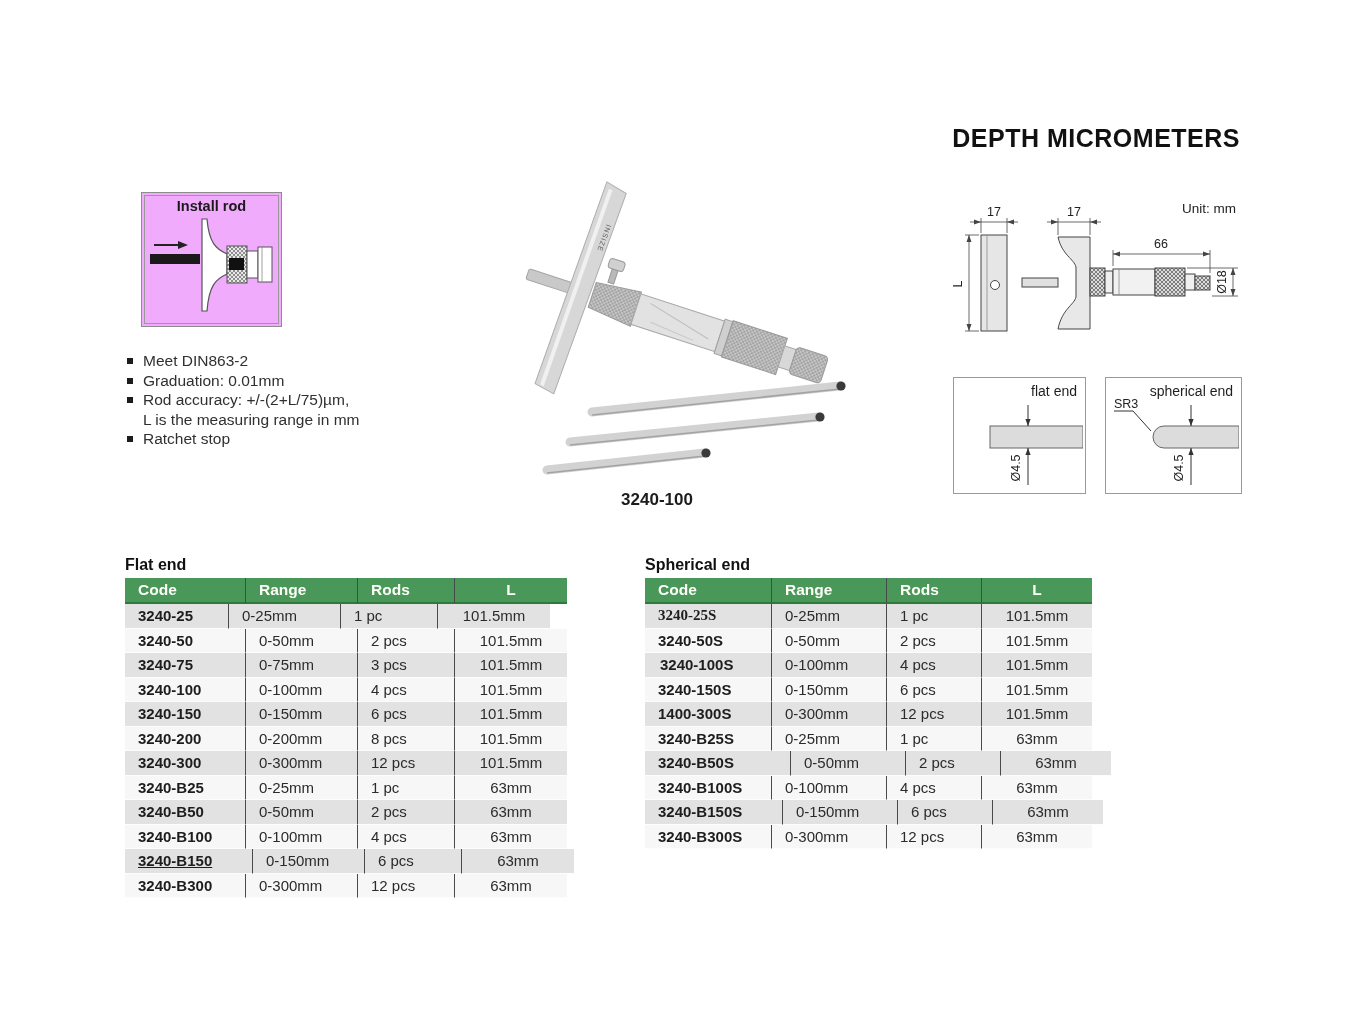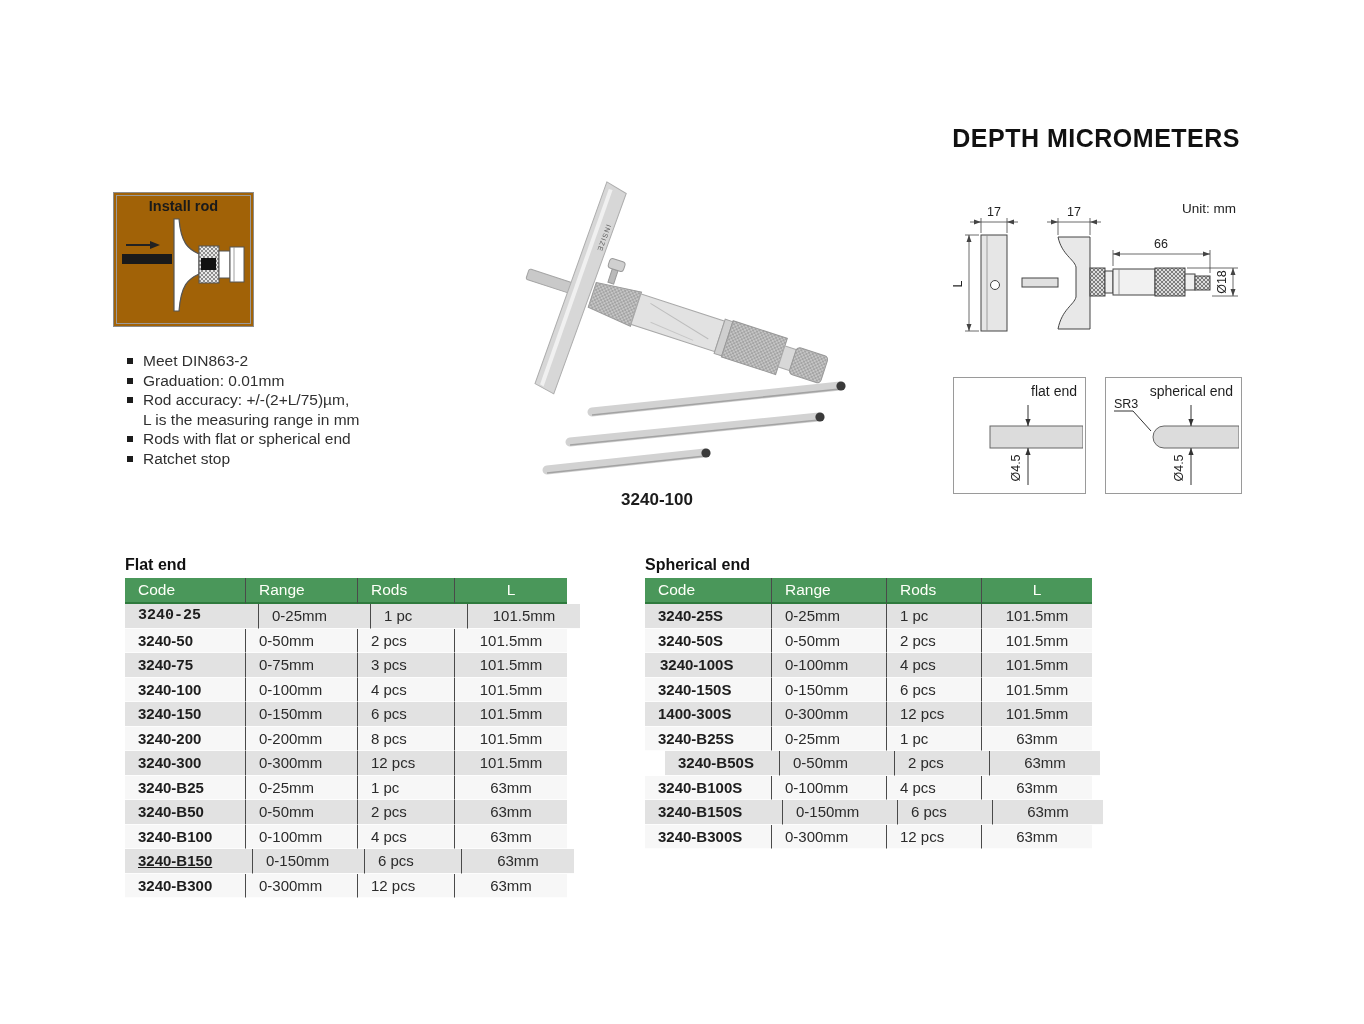--- a/index.html
+++ b/index.html
@@ -17,22 +17,22 @@
     right:124px;top:124px;
     font-size:25px;font-weight:bold;color:#111;
     letter-spacing:.5px;white-space:nowrap;
   }
   .unit-label{
     right:128px;top:201px;font-size:13.5px;color:#222;
   }
 
   
   .install-box{
-    left:113px;top:192px;width:139px;height:133px;
-    border:1px solid #8d8d8d;background:#a16207;
+    left:141px;top:192px;width:139px;height:133px;
+    border:1px solid #8d8d8d;background:#f0abfc;
   }
   .install-box .inner{
     position:absolute;left:2px;top:2px;right:2px;bottom:2px;
     border:1px solid #9a9a9a;
   }
   .install-box .ititle{
     text-align:center;font-size:14.5px;font-weight:bold;color:#1a1a1a;
     margin-top:5px;
   }
   .install-box svg{position:absolute;left:0;top:22px;}
@@ -65,21 +65,21 @@
     font-size:15px;
     display:flex;align-items:center;
     padding-left:13px;
     border-right:1px solid var(--grid-line,#4a4a4a);
     white-space:nowrap;
   }
   .pcell.last{border-right:none;}
   .pcell.center{justify-content:center;padding-left:0;}
   .prow.head .pcell{
     background:var(--table-header-green,#4a975a);
-    color:#fdfff8;font-weight:normal;font-size:15.5px;
+    color:#fdfff8;font-weight:bold;font-size:15.5px;
     border-bottom:2px solid var(--table-header-border,#2e7a3d);
     height:26px;
   }
   .prow.data .pcell{height:24.5px;border-bottom:1px solid #fdfdfd;}
   .prow.data.odd .pcell{background:var(--row-gray,#e2e2e2);}
   .prow.data.even .pcell{background:var(--row-light,#f7f7f7);}
   .pcell.code{font-weight:bold;color:#1d1d1d;}
 
   svg text{font-family:"Liberation Sans",sans-serif;}
   .dimtxt{font-size:12.5px;fill:#222;}
@@ -127,24 +127,20 @@
       <span class="feat-bullet"></span>
       <span>Graduation: 0.01mm</span>
     </div>
     <div class="feat-row">
       <span class="feat-bullet"></span>
       <span>Rod accuracy: +/-(2+L/75)µm,</span>
     </div>
     <div class="feat-row">
       <span class="feat-bullet hidden"></span>
       <span>L is the measuring range in mm</span>
-    </div>
-    <div class="feat-row">
-      <span class="feat-bullet"></span>
-      <span>Rods with flat or spherical end</span>
     </div>
     <div class="feat-row">
       <span class="feat-bullet"></span>
       <span>Ratchet stop</span>
     </div>
   </div>
 
 <svg class="abs" style="left:492px;top:162px;" width="360" height="330" viewBox="0 0 360 330">
   <defs>
     <pattern id="phatch" width="4" height="4" patternUnits="userSpaceOnUse">
@@ -285,21 +281,21 @@
 
 <div class="abs ptable-wrap" style="left:125px;top:556px;" id="flat-table">
     <div class="ptable-label">Flat end</div>
     <div class="prow head">
       <div class="pcell" style="width: 121px;">Code</div>
       <div class="pcell" style="width: 112px;">Range</div>
       <div class="pcell" style="width: 97px;">Rods</div>
       <div class="pcell last center" style="width: 112px;">L</div>
     </div>
     <div class="prow data odd">
-      <div class="pcell code" style="width: 134px; font-family: Liberation Mono, monospace;">3240-25</div>
+      <div class="pcell code" style="width: 104px;">3240-25</div>
       <div class="pcell" style="width: 112px;">0-25mm</div>
       <div class="pcell" style="width: 97px;">1 pc</div>
       <div class="pcell last center" style="width: 112px;">101.5mm</div>
     </div>
     <div class="prow data even">
       <div class="pcell code" style="width: 121px;">3240-50</div>
       <div class="pcell" style="width: 112px;">0-50mm</div>
       <div class="pcell" style="width: 97px;">2 pcs</div>
       <div class="pcell last center" style="width: 112px;">101.5mm</div>
     </div>
@@ -366,21 +362,21 @@
   </div>
 <div class="abs ptable-wrap" style="left:645px;top:556px;" id="spherical-table">
     <div class="ptable-label">Spherical end</div>
     <div class="prow head">
       <div class="pcell" style="width: 127px;">Code</div>
       <div class="pcell" style="width: 115px;">Range</div>
       <div class="pcell" style="width: 95px;">Rods</div>
       <div class="pcell last center" style="width: 110px;">L</div>
     </div>
     <div class="prow data odd">
-      <div class="pcell code" style="width: 127px;">3240-25S</div>
+      <div class="pcell code" style="width: 127px; font-family: Liberation Serif, serif;">3240-25S</div>
       <div class="pcell" style="width: 115px;">0-25mm</div>
       <div class="pcell" style="width: 95px;">1 pc</div>
       <div class="pcell last center" style="width: 110px;">101.5mm</div>
     </div>
     <div class="prow data even">
       <div class="pcell code" style="width: 127px;">3240-50S</div>
       <div class="pcell" style="width: 115px;">0-50mm</div>
       <div class="pcell" style="width: 95px;">2 pcs</div>
       <div class="pcell last center" style="width: 110px;">101.5mm</div>
     </div>
@@ -402,21 +398,21 @@
       <div class="pcell" style="width: 95px;">12 pcs</div>
       <div class="pcell last center" style="width: 110px;">101.5mm</div>
     </div>
     <div class="prow data even">
       <div class="pcell code" style="width: 127px;">3240-B25S</div>
       <div class="pcell" style="width: 115px;">0-25mm</div>
       <div class="pcell" style="width: 95px;">1 pc</div>
       <div class="pcell last center" style="width: 110px;">63mm</div>
     </div>
     <div class="prow data odd">
-      <div class="pcell code" style="width: 115px; margin-left: 20px;">3240-B50S</div>
+      <div class="pcell code" style="width: 146px;">3240-B50S</div>
       <div class="pcell" style="width: 115px;">0-50mm</div>
       <div class="pcell" style="width: 95px;">2 pcs</div>
       <div class="pcell last center" style="width: 110px;">63mm</div>
     </div>
     <div class="prow data even">
       <div class="pcell code" style="width: 127px;">3240-B100S</div>
       <div class="pcell" style="width: 115px;">0-100mm</div>
       <div class="pcell" style="width: 95px;">4 pcs</div>
       <div class="pcell last center" style="width: 110px;">63mm</div>
     </div>

